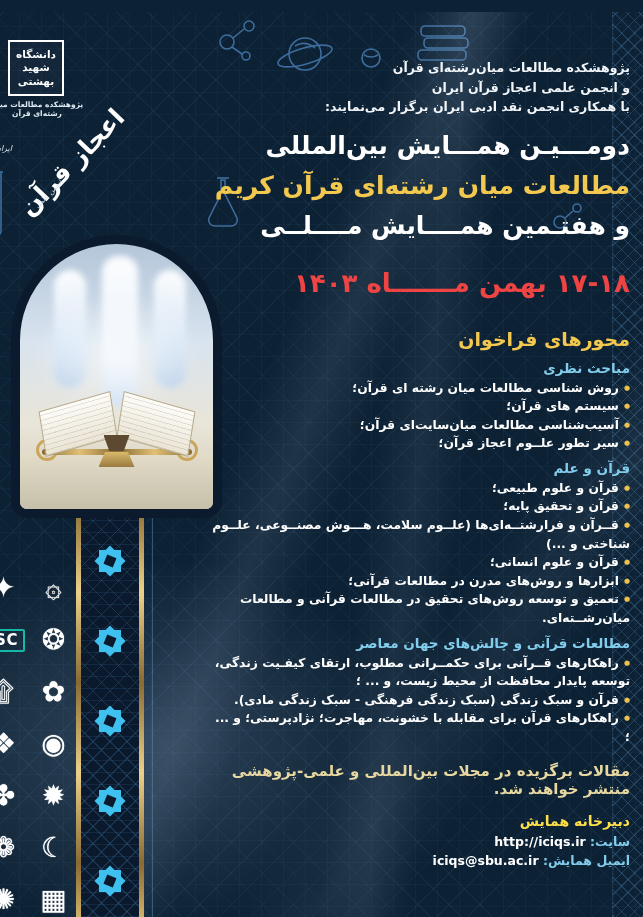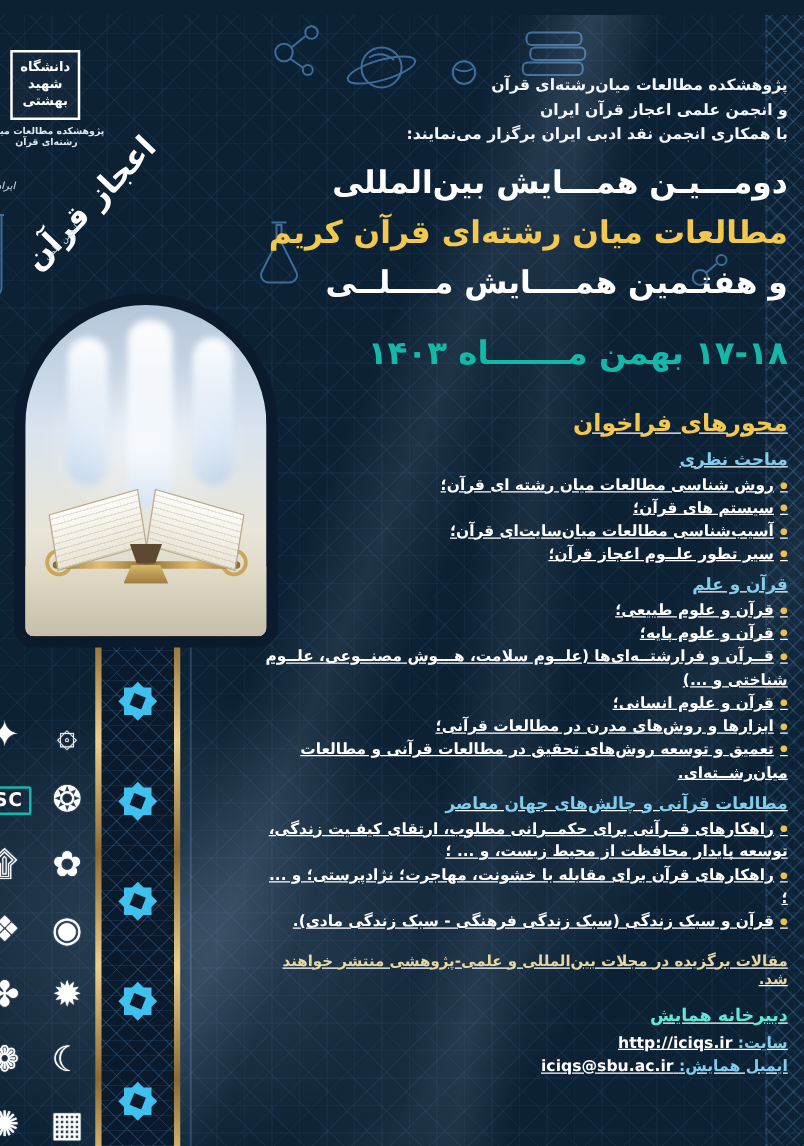--- a/index.html
+++ b/index.html
@@ -140,29 +140,29 @@
   .logo-tile.text-logo{
     width:auto;height:auto;font-size:15px;font-weight:bold;letter-spacing:.5px;
     border:2px solid #14b8a6;padding:2px 5px;border-radius:2px;text-shadow:none;
   }
   
   .content{position:absolute;top:46px;right:13px;width:424px;text-align:right;}
   .org-line{font-size:12.5px;font-weight:bold;line-height:19.5px;color:#f2f6fa;}
   .title-block{margin-top:9px;}
   .t-line{font-size:25px;font-weight:bold;line-height:40px;color:#fff;}
   .t-gold{color:#f3c84e;}
-  .date-line{font-size:26px;font-weight:bold;margin-top:22px;color:#14b8a6;letter-spacing:.5px;}
-  .topics{padding-left:4px;margin-top:30px;text-decoration:underline;}
+  .date-line{font-size:26px;font-weight:bold;margin-top:22px;color:#ef4444;letter-spacing:.5px;}
+  .topics{padding-left:4px;margin-top:30px;}
   .topics-title{color:#f3c84e;font-size:19px;font-weight:bold;margin:0 0 10px;}
   .group-heading{color:#82cdec;font-size:13.5px;font-weight:bold;margin:7px 0 3px;}
   ul.tlist{list-style:none;margin:0;padding:0;}
   ul.tlist li{font-size:12.3px;font-weight:bold;line-height:18.6px;color:#fff;}
   ul.tlist li::before{content:"●";color:#eec04d;font-size:7px;margin-left:5px;vertical-align:2px;}
-  .note{color:#e7d7a0;font-size:12px;font-weight:bold;margin-top:15px;}
-  .sec-heading{color:#5eead4;font-size:14px;font-weight:bold;margin:15px 0 3px;}
+  .note{color:#e7d7a0;font-size:15px;font-weight:bold;margin-top:15px;}
+  .sec-heading{color:#fde047;font-size:14px;font-weight:bold;margin:15px 0 3px;}
   .info-line{font-size:12.5px;font-weight:bold;line-height:19px;color:#fff;}
   .info-label{color:#82cdec;}
   .ltr{direction:ltr;unicode-bidi:isolate;}
 </style>
 </head>
 <body>
 
 <div class="poster">
   <div class="lattice"></div>
 
@@ -297,32 +297,32 @@
       <ul class="tlist">
         <li>روش شناسی مطالعات میان رشته ای قرآن؛</li>
         <li>سیستم های قرآن؛</li>
         <li>آسیب‌شناسی مطالعات میان‌سایت‌ای قرآن؛</li>
         <li>سیر تطور علــوم اعجاز قرآن؛</li>
       </ul>
 
       <h3 class="group-heading">قرآن و علم</h3>
       <ul class="tlist">
         <li>قرآن و علوم طبیعی؛</li>
-        <li>قرآن و علوم پایه؛</li>
+        <li>قرآن و تحقیق پایه؛</li>
         <li>قــرآن و فرارشتــه‌ای‌ها (علــوم سلامت، هـــوش مصنــوعی، علــوم شناختی و ...)</li>
         <li>قرآن و علوم انسانی؛</li>
         <li>ابزارها و روش‌های مدرن در مطالعات قرآنی؛</li>
         <li>تعمیق و توسعه روش‌های تحقیق در مطالعات قرآنی و مطالعات میان‌رشــته‌ای.</li>
       </ul>
 
       <h3 class="group-heading">مطالعات قرآنی و چالش‌های جهان معاصر</h3>
       <ul class="tlist">
         <li>راهکارهای قــرآنی برای حکمــرانی مطلوب، ارتقای کیفـیت زندگی، توسعه پایدار محافظت از محیط زیست، و ... ؛</li>
+        <li>قرآن و سبک زندگی (سبک زندگی فرهنگی - سبک زندگی مادی).</li>
         <li>راهکارهای قرآن برای مقابله با خشونت، مهاجرت؛ نژادپرستی؛ و ... ؛</li>
-        <li>قرآن و سبک زندگی (سبک زندگی فرهنگی - سبک زندگی مادی).</li>
       </ul>
 
       <div class="note">مقالات برگزیده در مجلات بین‌المللی و علمی-پژوهشی منتشر خواهند شد.</div>
 
       <h2 class="sec-heading">دبیرخانه همایش</h2>
       <div class="info-line">
         <span class="info-label">سایت:</span>
         <span class="ltr">http://iciqs.ir</span>
       </div>
       <div class="info-line">

